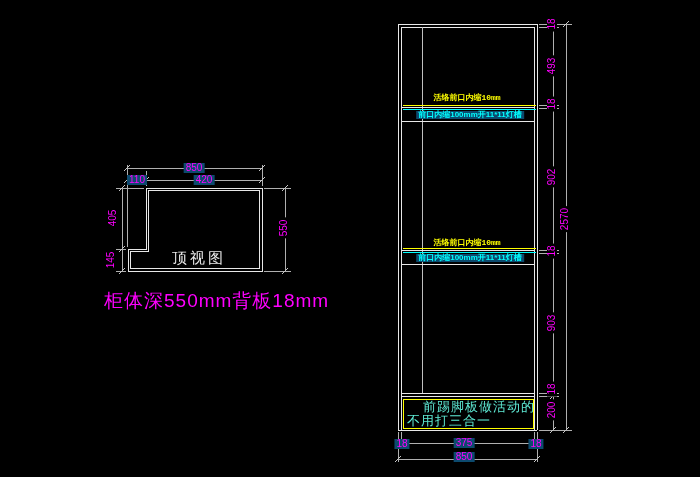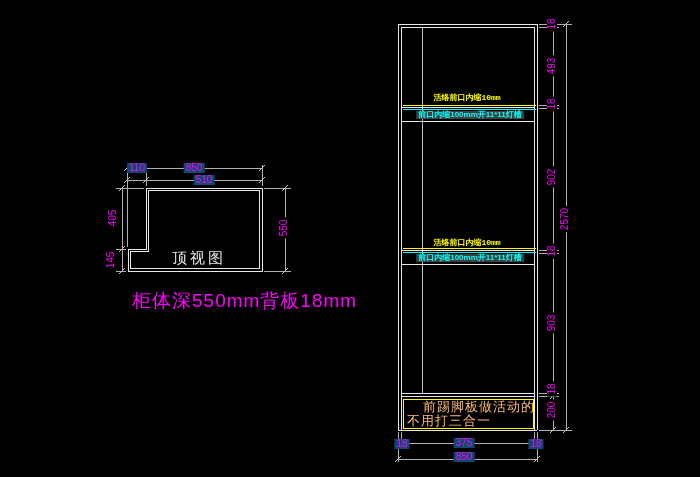--- a/index.html
+++ b/index.html
@@ -5,25 +5,25 @@
   html,body{margin:0;padding:0;background:#000;}
   .canvas{position:relative;width:700px;height:477px;background:#000;overflow:hidden;
           font-family:"Liberation Sans",sans-serif;}
   svg{position:absolute;left:0;top:0;shape-rendering:crispEdges;}
   .lbl{position:absolute;white-space:nowrap;line-height:1;}
   .hdim{color:#ff00ff;font-size:10px;background:#0c4a6e;padding:0 2px;
         transform:translate(-50%,-50%);}
   .vdim{color:#ff00ff;font-size:10px;background:#000;padding:0 2px;
         transform:translate(-50%,-50%) rotate(-90deg);}
   .note-y{color:#ffff00;font-size:8px;font-weight:bold;transform:translate(-50%,0);font-family:Liberation Mono, monospace;}
-  .note-c{color:#00ffff;font-size:8px;font-weight:bold;background:#404040;
+  .note-c{color:#00ffff;font-size:8px;font-weight:bold;background:#0c4a6e;
           padding:0 2px;transform:translate(-50%,0);}
   .view-title{color:#eaeaea;font-size:15px;letter-spacing:3px;transform:translate(-50%,0);}
-  .caption{color:#ff00ff;font-size:19px;letter-spacing:1px;margin-left:28px;}
-  .tk-note{color:#fdba74;font-size:13px;letter-spacing:1px;}
+  .caption{color:#ff00ff;font-size:19px;letter-spacing:1px;}
+  .tk-note{color:#5eead4;font-size:13px;letter-spacing:1px;}
 </style>
 </head>
 <body>
 
 <div class="canvas">
 
   <svg width="700" height="477">
 
     <g stroke="#e8e8e8" fill="none" stroke-width="1">
       <polygon points="146,188 262,188 262,271 128,271 128,249 146,249"></polygon>
@@ -117,22 +117,22 @@
       <line x1="395" y1="446" x2="401" y2="440"></line>
         <line x1="398" y1="446" x2="404" y2="440"></line>
       <line x1="531" y1="446" x2="537" y2="440"></line>
         <line x1="534" y1="446" x2="540" y2="440"></line>
       <line x1="395" y1="462" x2="401" y2="456"></line>
         <line x1="534" y1="462" x2="540" y2="456"></line>
     </g>
   </svg>
 
   <div class="lbl hdim" style="left:194px;top:168px">850</div>
-  <div class="lbl hdim" style="left:137px;top:168px">110</div>
-  <div class="lbl hdim" style="left:204px;top:180px">510</div>
+  <div class="lbl hdim" style="left:137px;top:180px">110</div>
+  <div class="lbl hdim" style="left:204px;top:180px">420</div>
   <div class="lbl vdim" style="left:113px;top:218px">405</div>
   <div class="lbl vdim" style="left:111px;top:260px">145</div>
   <div class="lbl vdim" style="left:284px;top:228px">550</div>
   <div class="lbl view-title" style="left:199px;top:250px">顶视图</div>
   <div class="lbl caption" style="left:104px;top:291px">柜体深550mm背板18mm</div>
 
   <div class="lbl note-y" style="left:467px;top:94px">活络前口内缩10mm</div>
   <div class="lbl note-c" style="left:470px;top:111px">前口内缩100mm开11*11灯槽</div>
   <div class="lbl note-y" style="left:467px;top:239px">活络前口内缩10mm</div>
   <div class="lbl note-c" style="left:470px;top:254px">前口内缩100mm开11*11灯槽</div>

